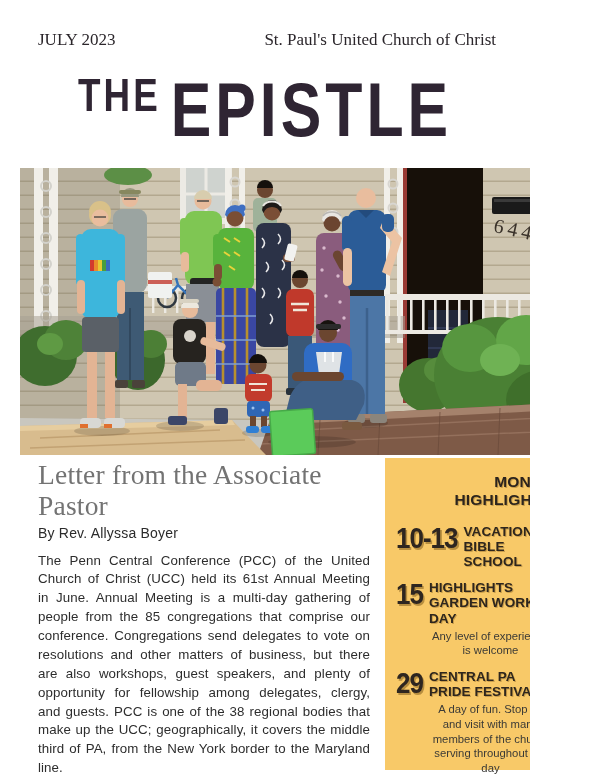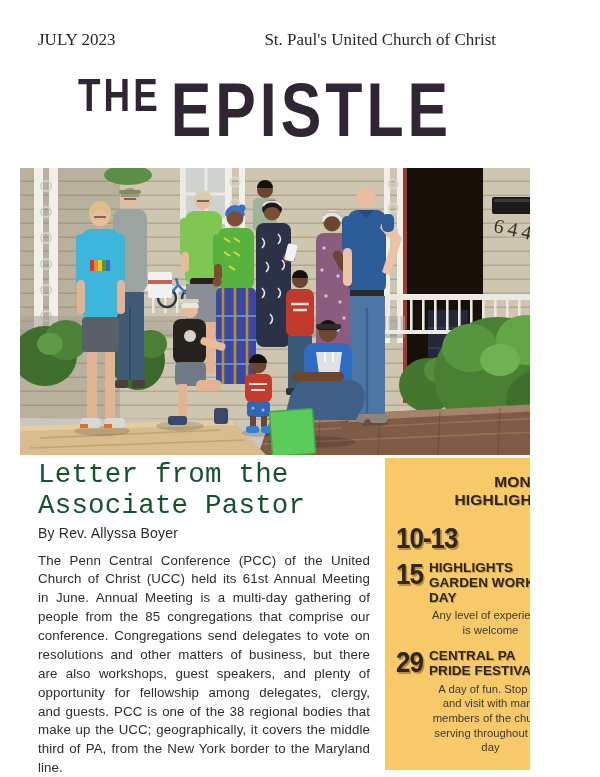--- a/index.html
+++ b/index.html
@@ -14,22 +14,22 @@
               justify-content:center;align-items:flex-start;gap:12px;
               transform:scaleX(0.8);color:#2f2533;line-height:1;}
   .t-the{font-size:46px;font-weight:700;letter-spacing:4px;}
   .t-epistle{font-size:76px;font-weight:700;letter-spacing:5px;}
 
   
   .photo{position:absolute;top:168px;left:20px;width:560px;height:287px;}
 
   
   .article{position:absolute;top:460px;left:38px;width:332px;color:#2e2e2e;}
-  .article h1{margin:0;font-family:Liberation Mono, monospace;font-weight:400;
-              font-size:27.5px;line-height:1.12;letter-spacing:.2px;color:#14532d;}
+  .article h1{margin:0;font-family:Liberation Serif, serif;font-weight:400;
+              font-size:27.5px;line-height:1.12;letter-spacing:.2px;color:#737373;}
   .byline{font-size:14px;color:#2b2b2b;margin:3px 0 11px 0;letter-spacing:.2px;}
   .article p{margin:0 0 13px 0;font-size:13.3px;line-height:1.42;
              text-align:justify;letter-spacing:.1px;word-spacing:.8px;color:#2d2d2d;}
 
   
   .sidebar{position:absolute;top:458px;left:385px;width:180px;height:312px;
            background:#F8C968;box-sizing:border-box;padding:13px 13px 10px 11px;color:#2f2820;}
   .hl-title{font-size:15.5px;font-weight:800;text-align:right;letter-spacing:.2px;
             color:#2c241d;text-shadow:1px 1.2px 0 rgba(136,99,36,.45);margin:2px 0 15px 0;}
   .event{display:flex;gap:6px;margin-bottom:11px;}
@@ -386,20 +386,24 @@
     <div class="byline">By Rev. Allyssa Boyer</div>
     <p>The Penn Central Conference (PCC) of the United Church of Christ (UCC) held its 61st Annual Meeting in June. Annual Meeting is a multi-day gathering of people from the 85 congregations that comprise our conference. Congregations send delegates to vote on resolutions and other matters of business, but there are also workshops, guest speakers, and plenty of opportunity for fellowship among delegates, clergy, and guests. PCC is one of the 38 regional bodies that make up the UCC; geographically, it covers the middle third of PA, from the New York border to the Maryland line.</p>
 
   </div>
 
   <div class="sidebar">
     <div class="hl-title">MONTH HIGHLIGHTS</div>
 
     <div class="event">
       <div class="ev-date">10-13</div>
+      <div class="ev-body">
+        <div class="ev-title">VACATION BIBLE SCHOOL</div>
+
+      </div>
     </div>
 
     <div class="event">
       <div class="ev-date">15</div>
       <div class="ev-body">
         <div class="ev-title">HIGHLIGHTS GARDEN WORK DAY</div>
         <div class="ev-desc">Any level of experience is welcome</div>
       </div>
     </div>
 

